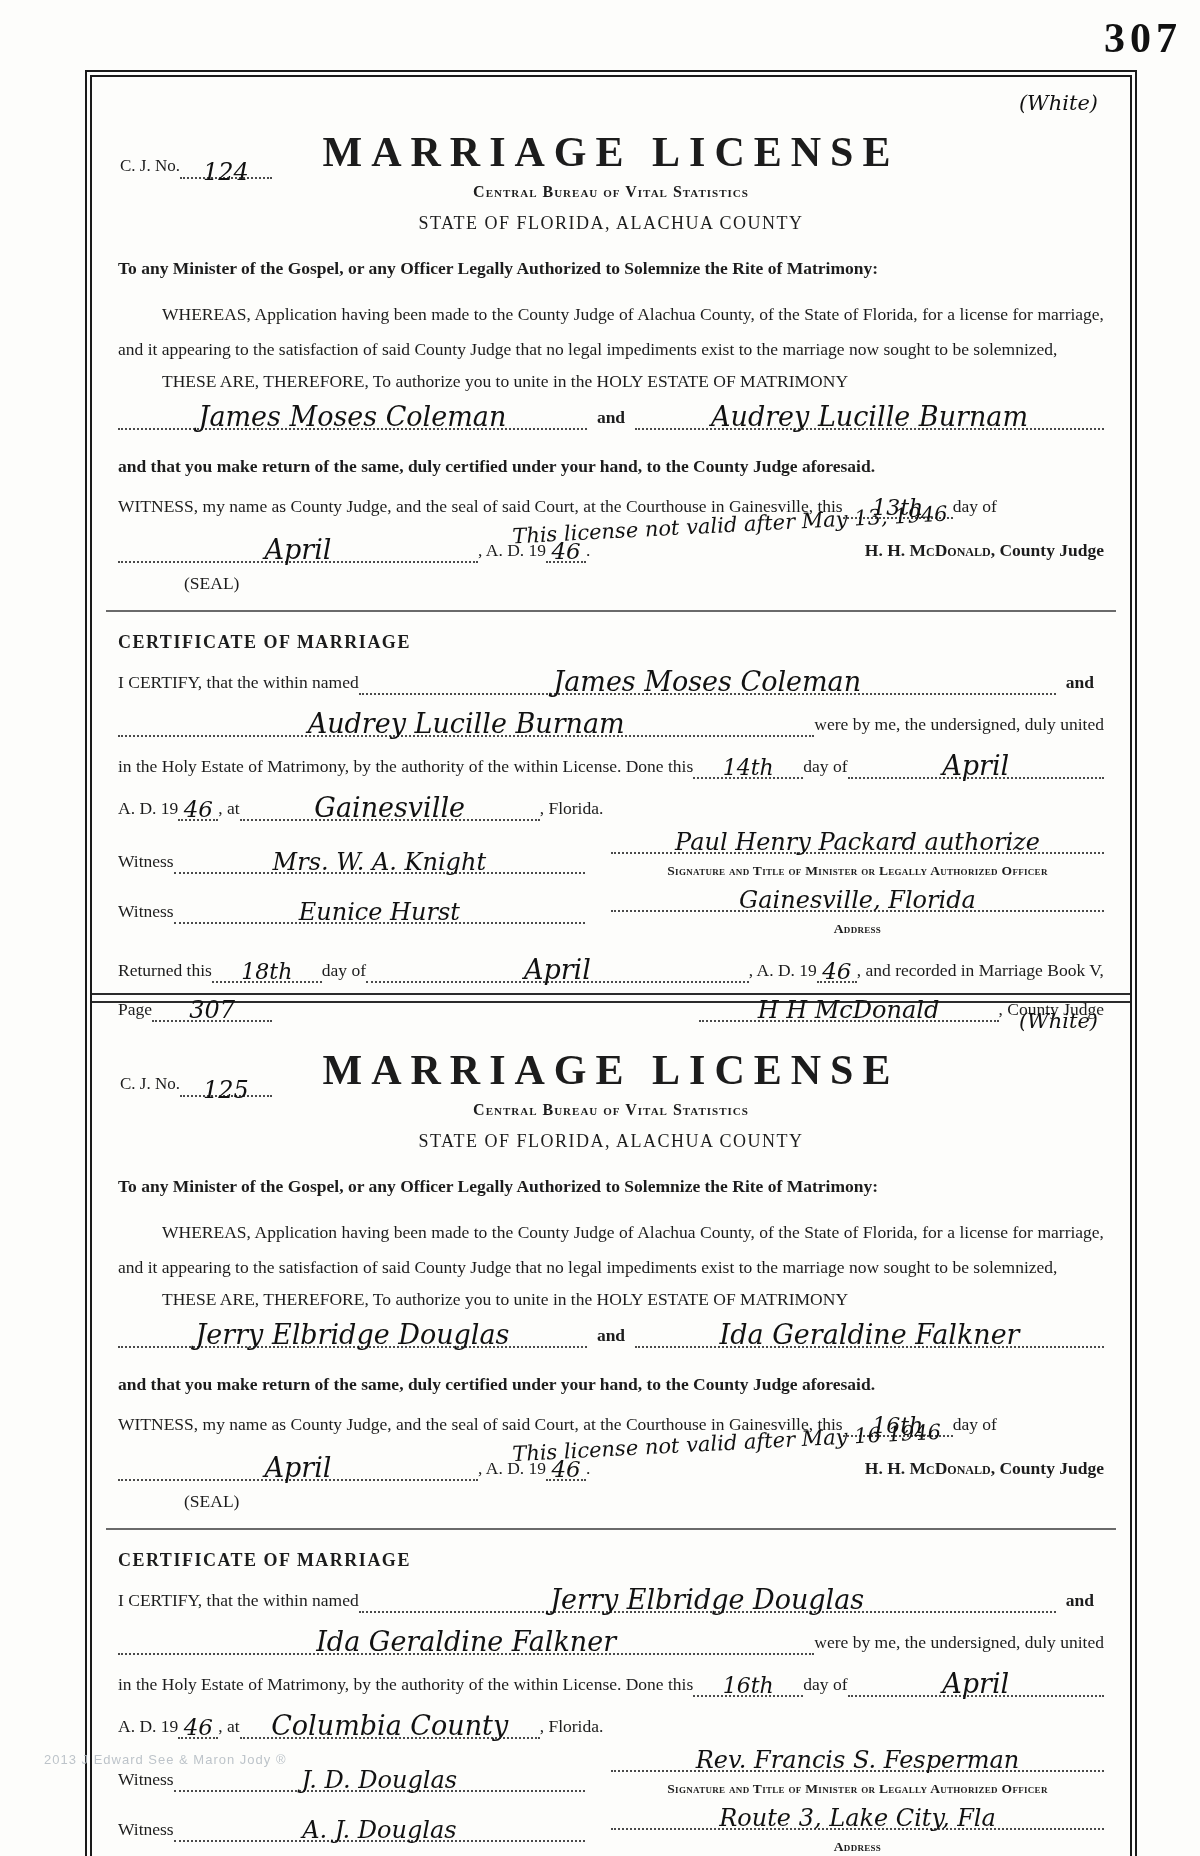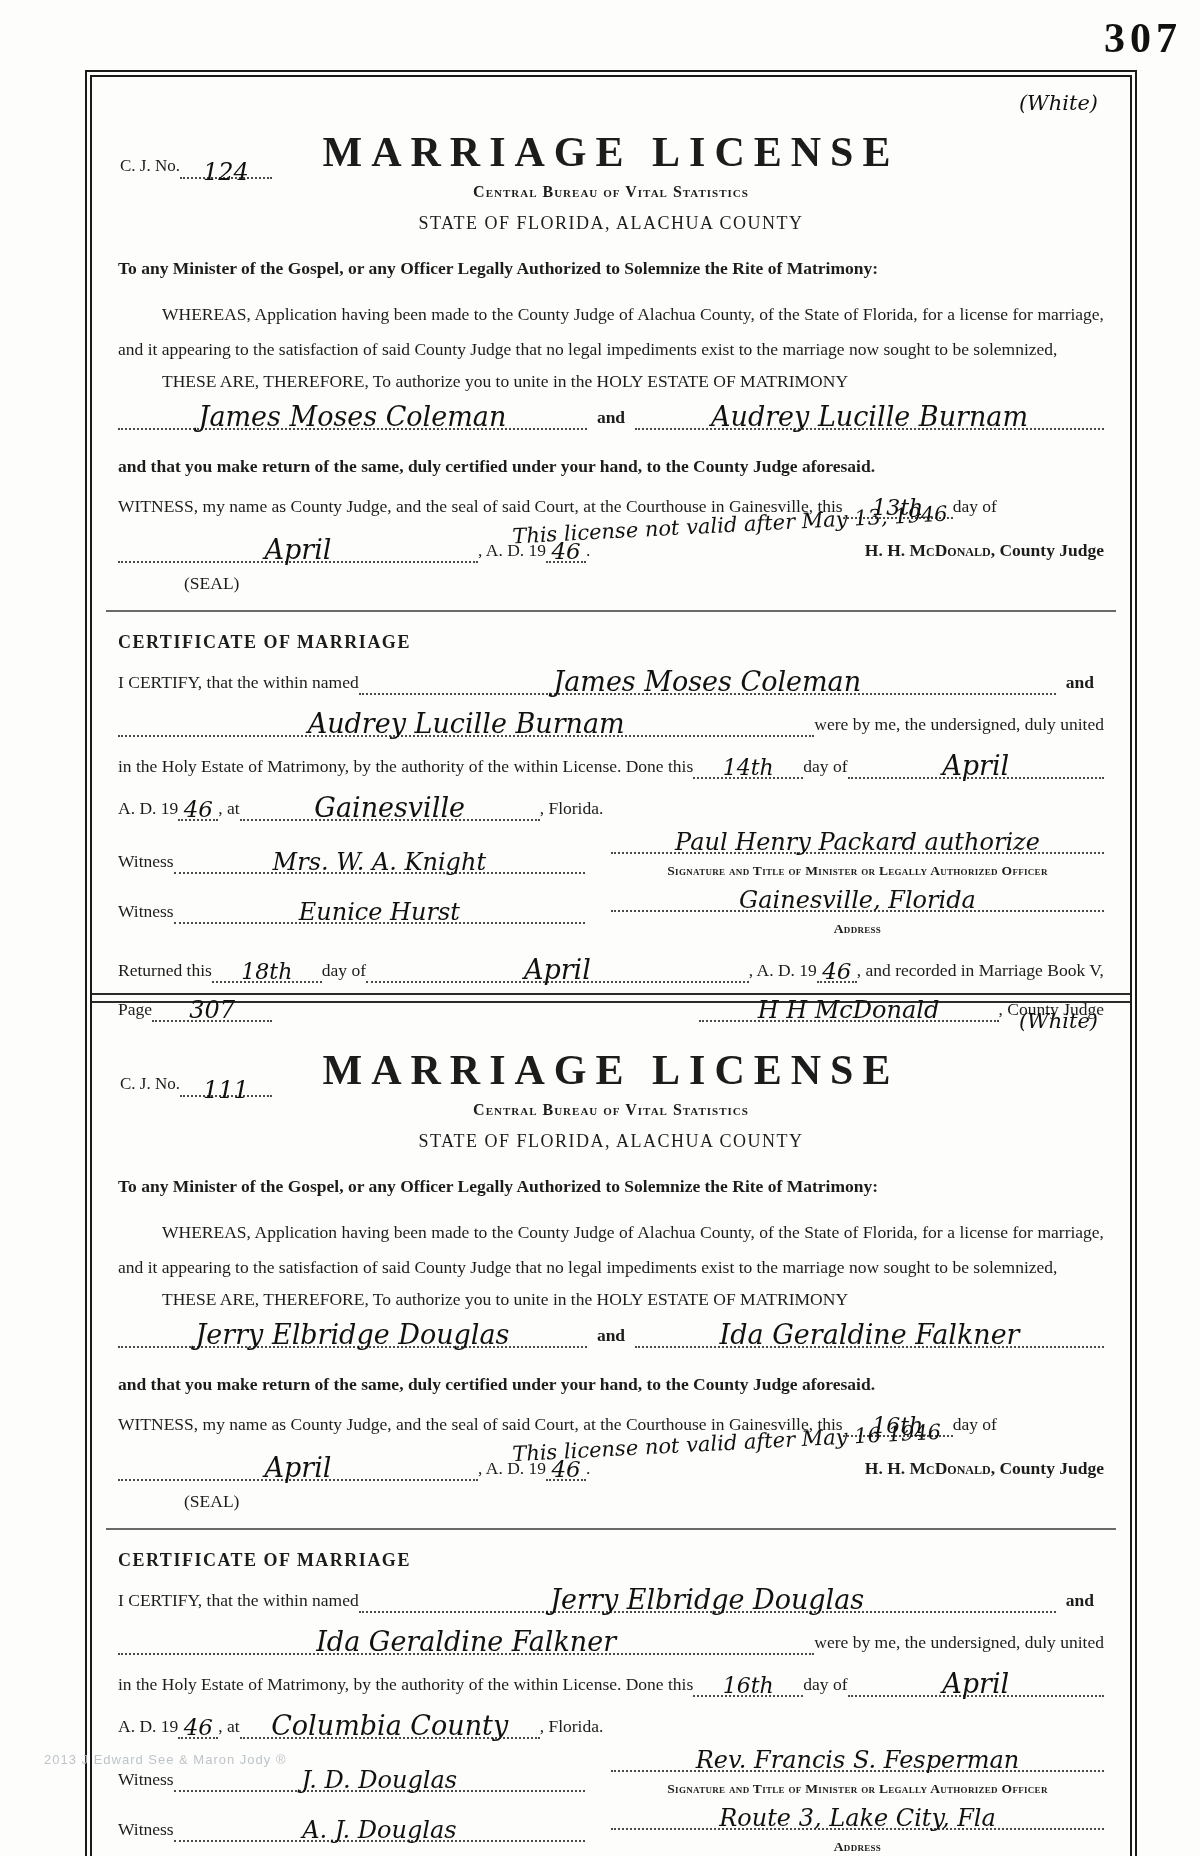--- a/index.html
+++ b/index.html
@@ -211,21 +211,21 @@
     </section>
 
     <div class="section-divider"></div>
 
     <section class="license">
       <div class="race-note hw">(White)</div>
 
       <div class="header-row">
         <div class="cj">
           <span>C. J. No.</span>
-          <span class="cj-fill"><span class="hw">111</span></span>
+          <span class="cj-fill"><span class="hw">125</span></span>
         </div>
         <h1 class="main-title">MARRIAGE LICENSE</h1>
       </div>
       <div class="subtitle">Central Bureau of Vital Statistics</div>
       <div class="state-line">STATE OF FLORIDA, ALACHUA COUNTY</div>
 
       <p class="addressee">To any Minister of the Gospel, or any Officer Legally Authorized to Solemnize the Rite of Matrimony:</p>
       <p class="whereas">WHEREAS, Application having been made to the County Judge of Alachua County, of the State of Florida, for a license for marriage, and it appearing to the satisfaction of said County Judge that no legal impediments exist to the marriage now sought to be solemnized,</p>
       <div class="these-are">THESE ARE, THEREFORE, To authorize you to unite in the HOLY ESTATE OF MATRIMONY</div>
 

